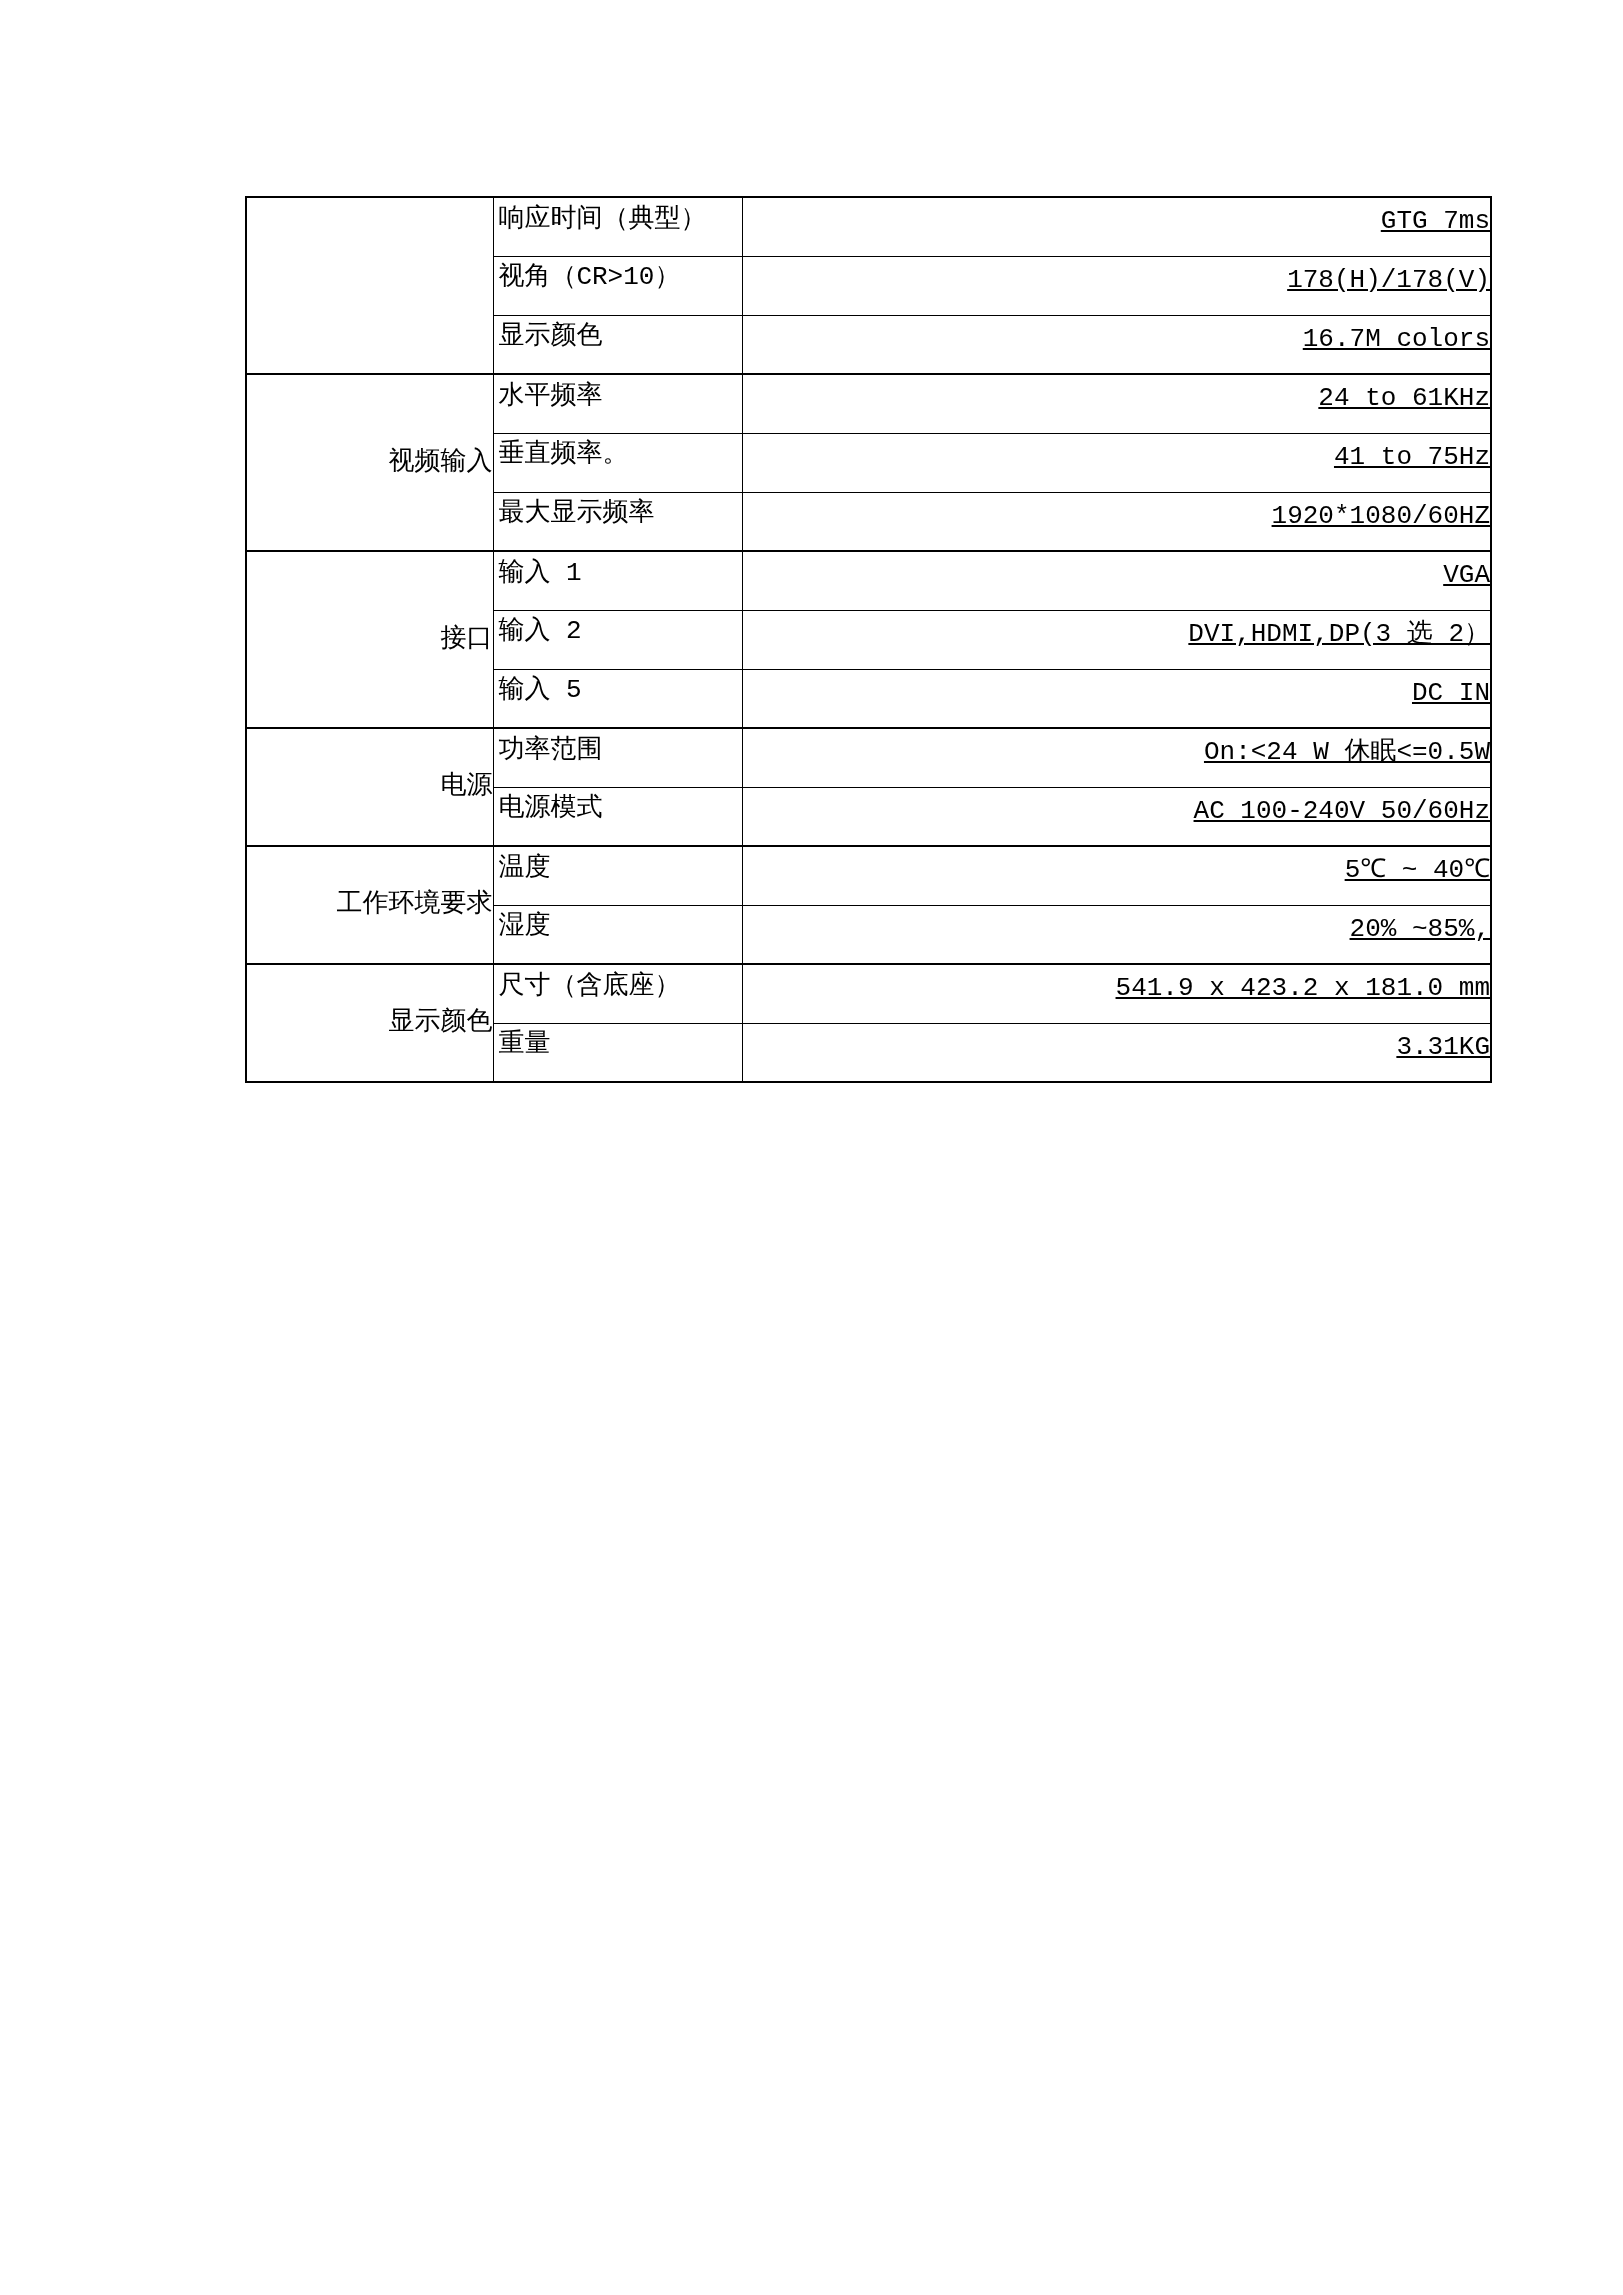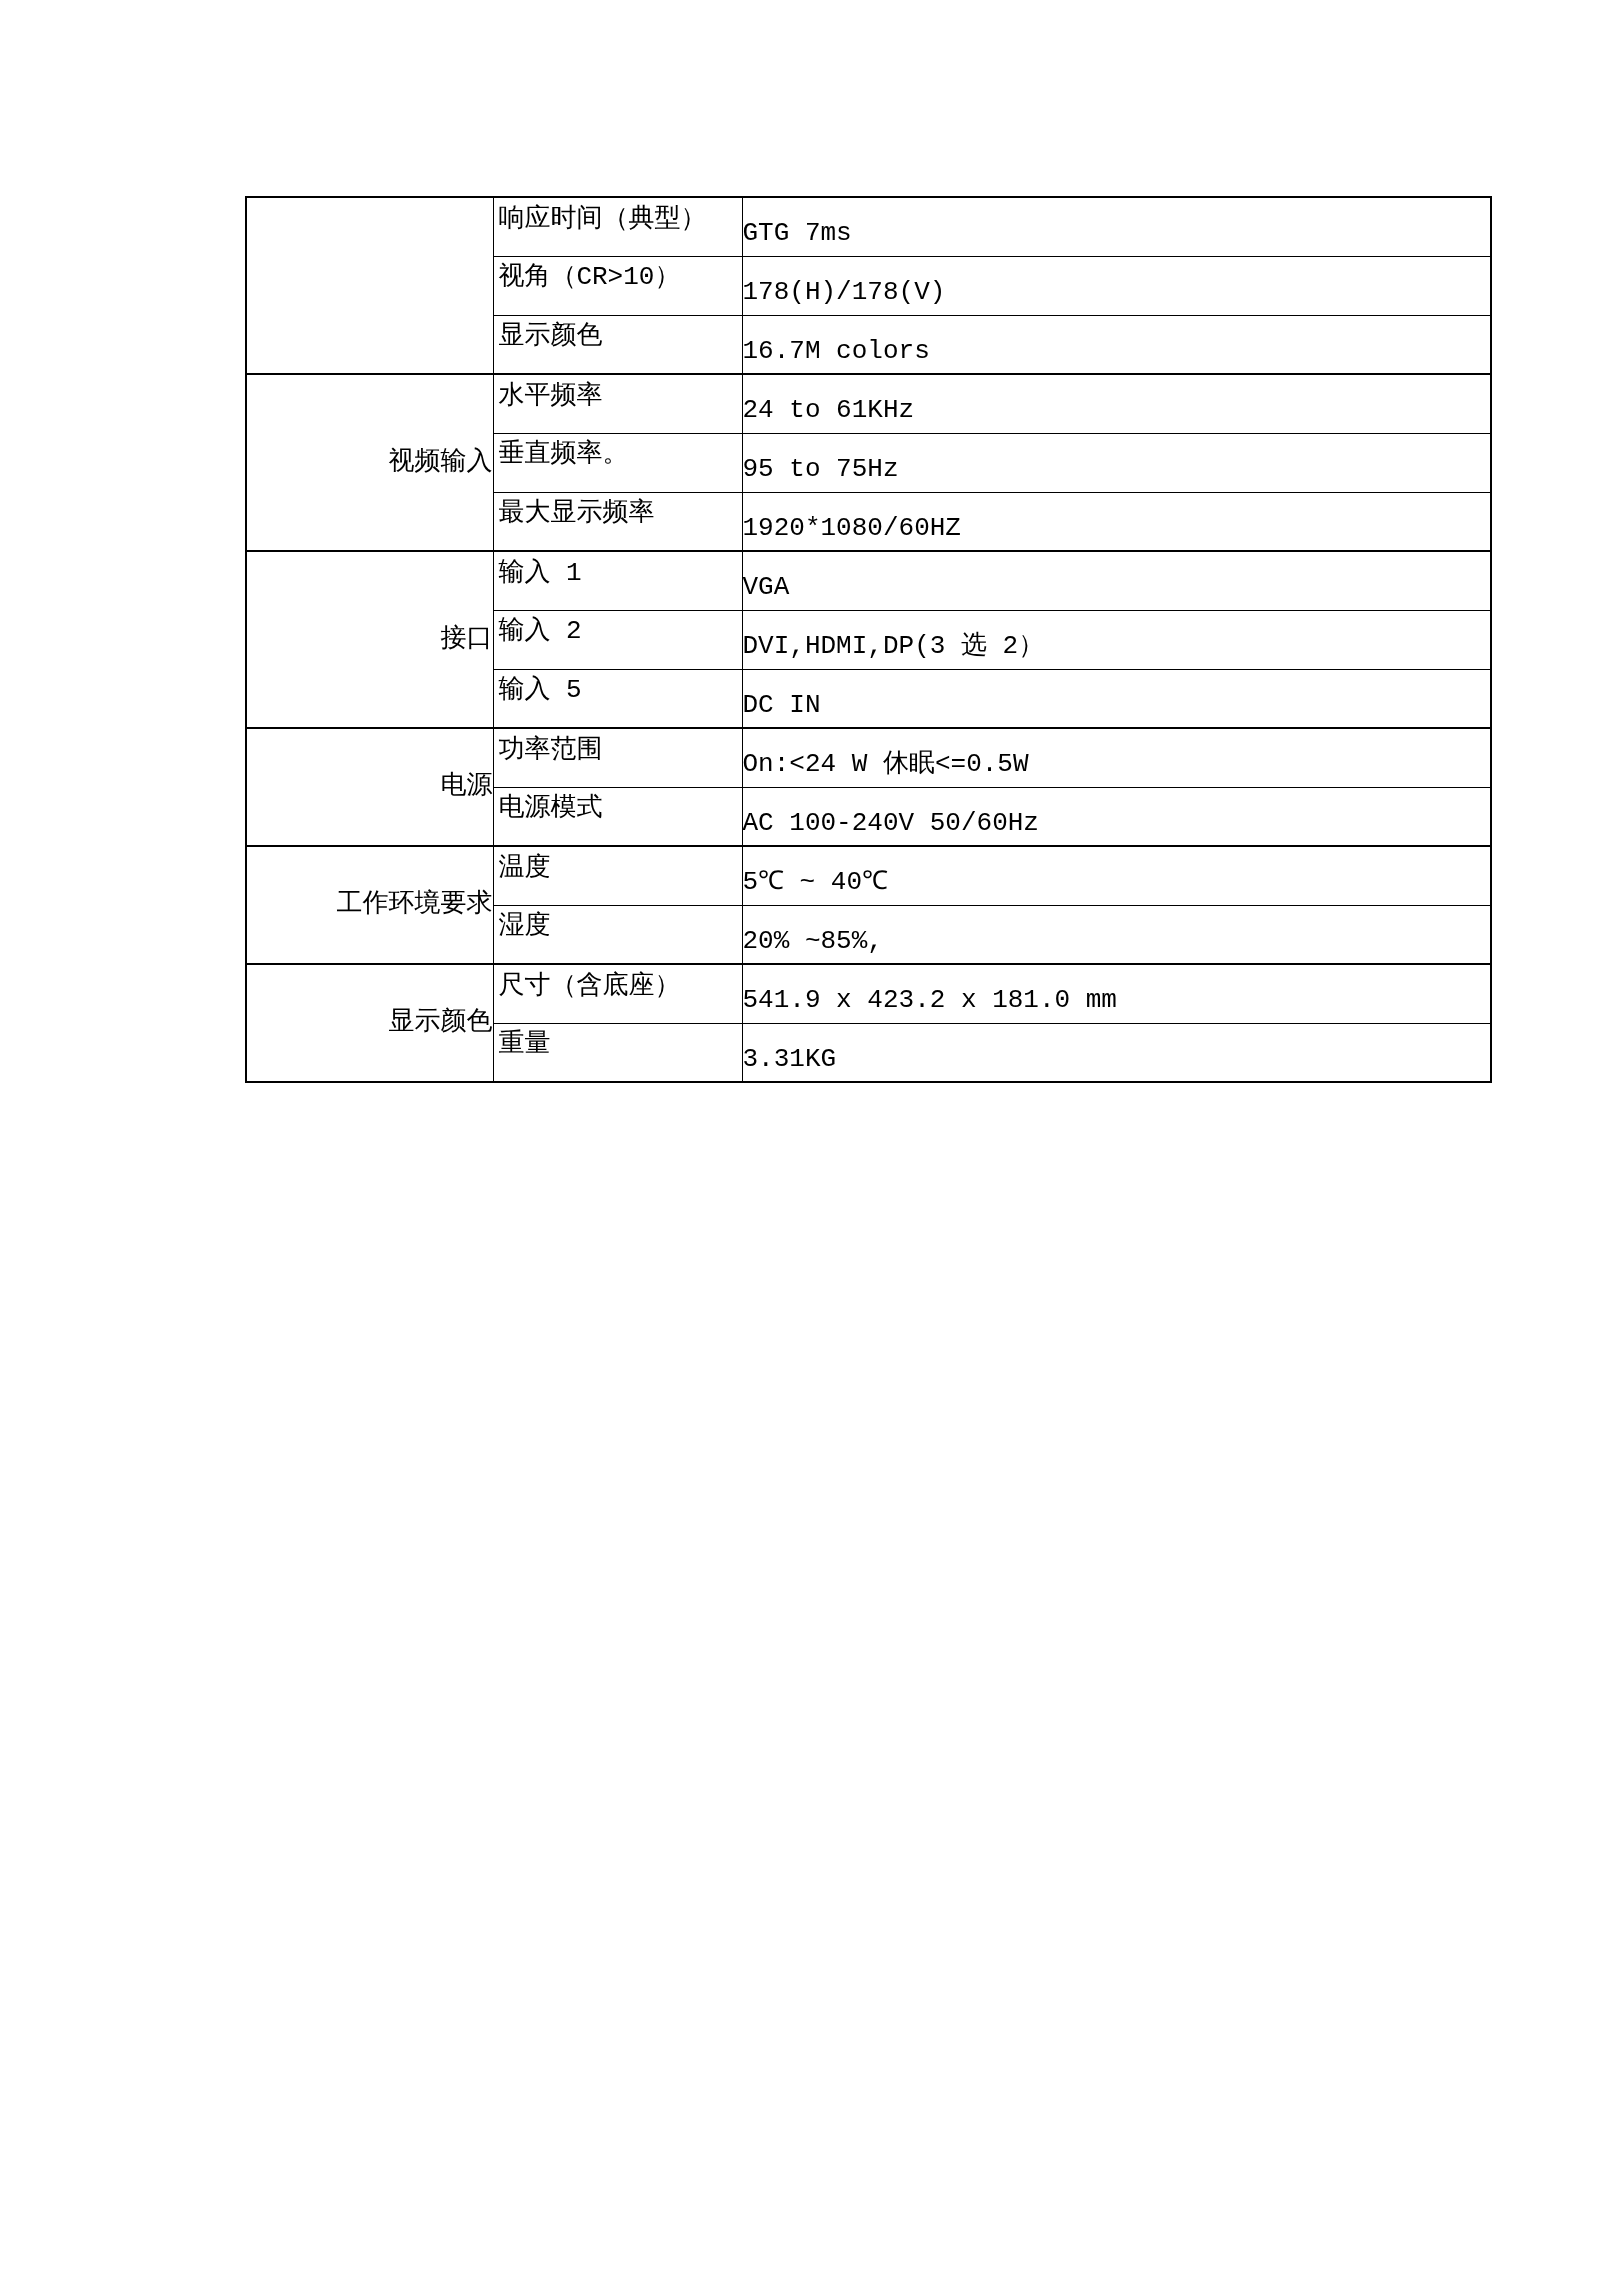--- a/index.html
+++ b/index.html
@@ -33,23 +33,24 @@
   .spec-table td.group-cell {
     text-align: right;
     vertical-align: middle;
   }
   .spec-table td.label-cell {
     text-align: left;
     vertical-align: top;
     padding: 5.7px 3.3px 0 4.9px;
   }
   .spec-table td.value-cell {
-    text-align: left;
+    text-align: right;
     vertical-align: top;
-    padding-top: 20px;
+    padding-top: 8px;
+    text-decoration: underline;
   }
 </style>
 </head>
 <body>
 
 <div class="page">
   <table class="spec-table">
     <colgroup>
       <col style="width:247px">
       <col style="width:249px">
@@ -71,21 +72,21 @@
         <td class="value-cell">16.7M colors</td>
       </tr>
 
       <tr class="group-start">
         <td class="group-cell" rowspan="3">视频输入</td>
         <td class="label-cell">水平频率</td>
         <td class="value-cell">24 to 61KHz</td>
       </tr>
       <tr>
         <td class="label-cell">垂直频率。</td>
-        <td class="value-cell">95 to 75Hz</td>
+        <td class="value-cell">41 to 75Hz</td>
       </tr>
       <tr>
         <td class="label-cell">最大显示频率</td>
         <td class="value-cell">1920*1080/60HZ</td>
       </tr>
 
       <tr class="group-start">
         <td class="group-cell" rowspan="3">接口</td>
         <td class="label-cell">输入 1</td>
         <td class="value-cell">VGA</td>

